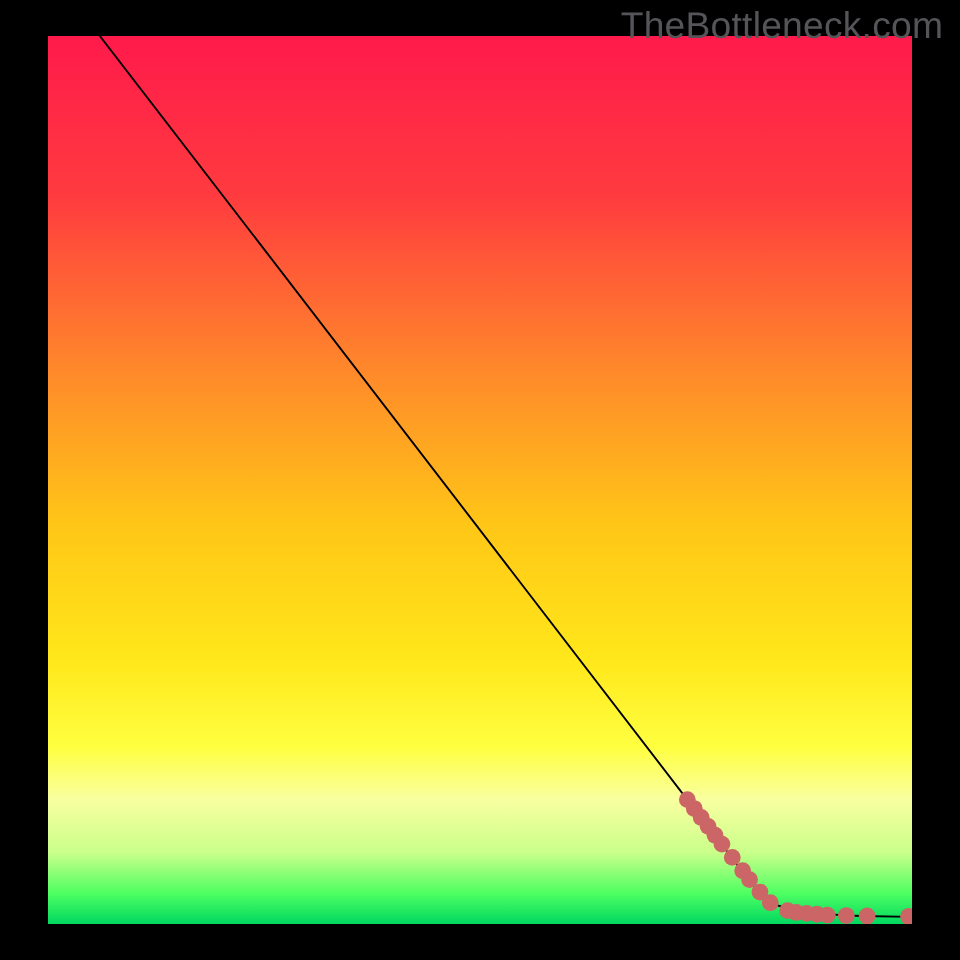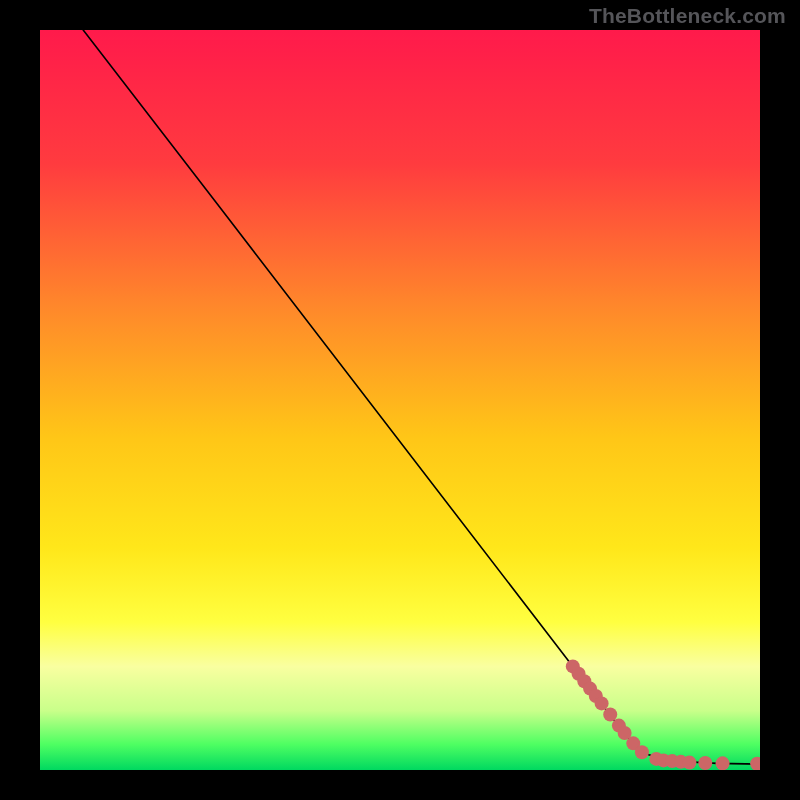--- a/index.html
+++ b/index.html
@@ -15,22 +15,22 @@
     position: relative;
     width: 800px;
     height: 800px;
     background: #000;
   }
   .watermark {
     position: absolute;
     top: 4px;
     right: 14px;
     color: #555559;
-    font-size: 21px;
-    font-weight: 700;
+    font-size: 31px;
+    font-weight: 400;
     letter-spacing: 0.2px;
     z-index: 10;
   }
   .plot {
     position: absolute;
     left: 40px;
     top: 30px;
     width: 720px;
     height: 740px;
     display: block;

